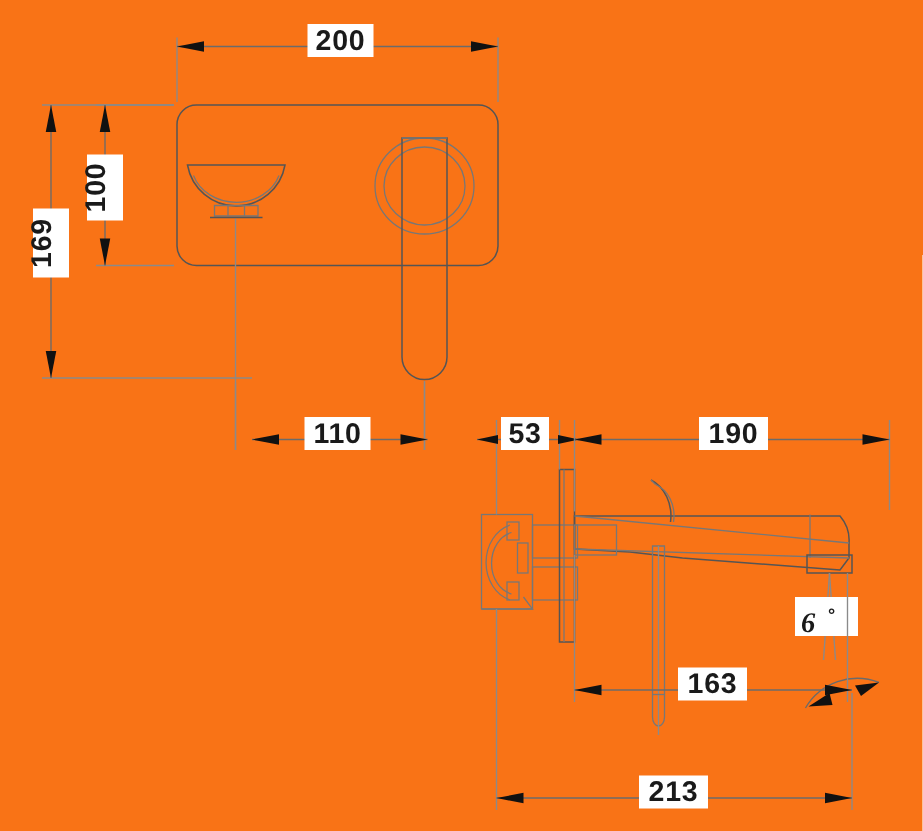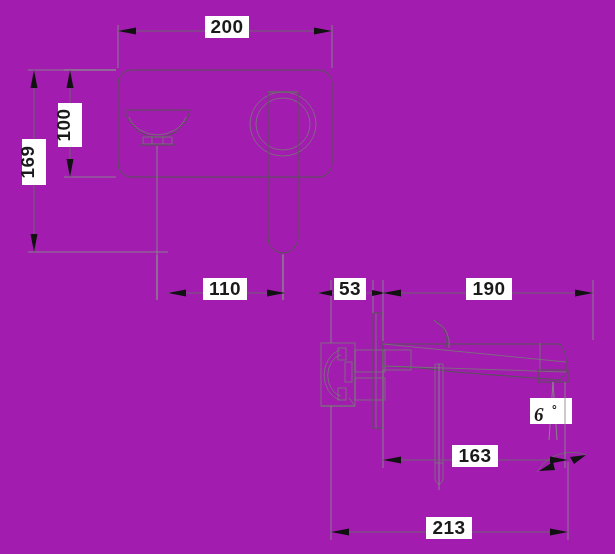--- a/index.html
+++ b/index.html
@@ -4,21 +4,21 @@
 <style>
   html, body {
     margin: 0;
     padding: 0;
     background: #ffffff;
   }
   #root {
     position: relative;
     width: 615px;
     height: 554px;
-    background: #a21caf;
+    background: #f97316;
     font-family: "Liberation Sans", sans-serif;
     overflow: hidden;
   }
   #drawing {
     position: absolute;
     left: 0;
     top: 0;
   }
   .dim-text {
     font-family: "Liberation Sans", sans-serif;

